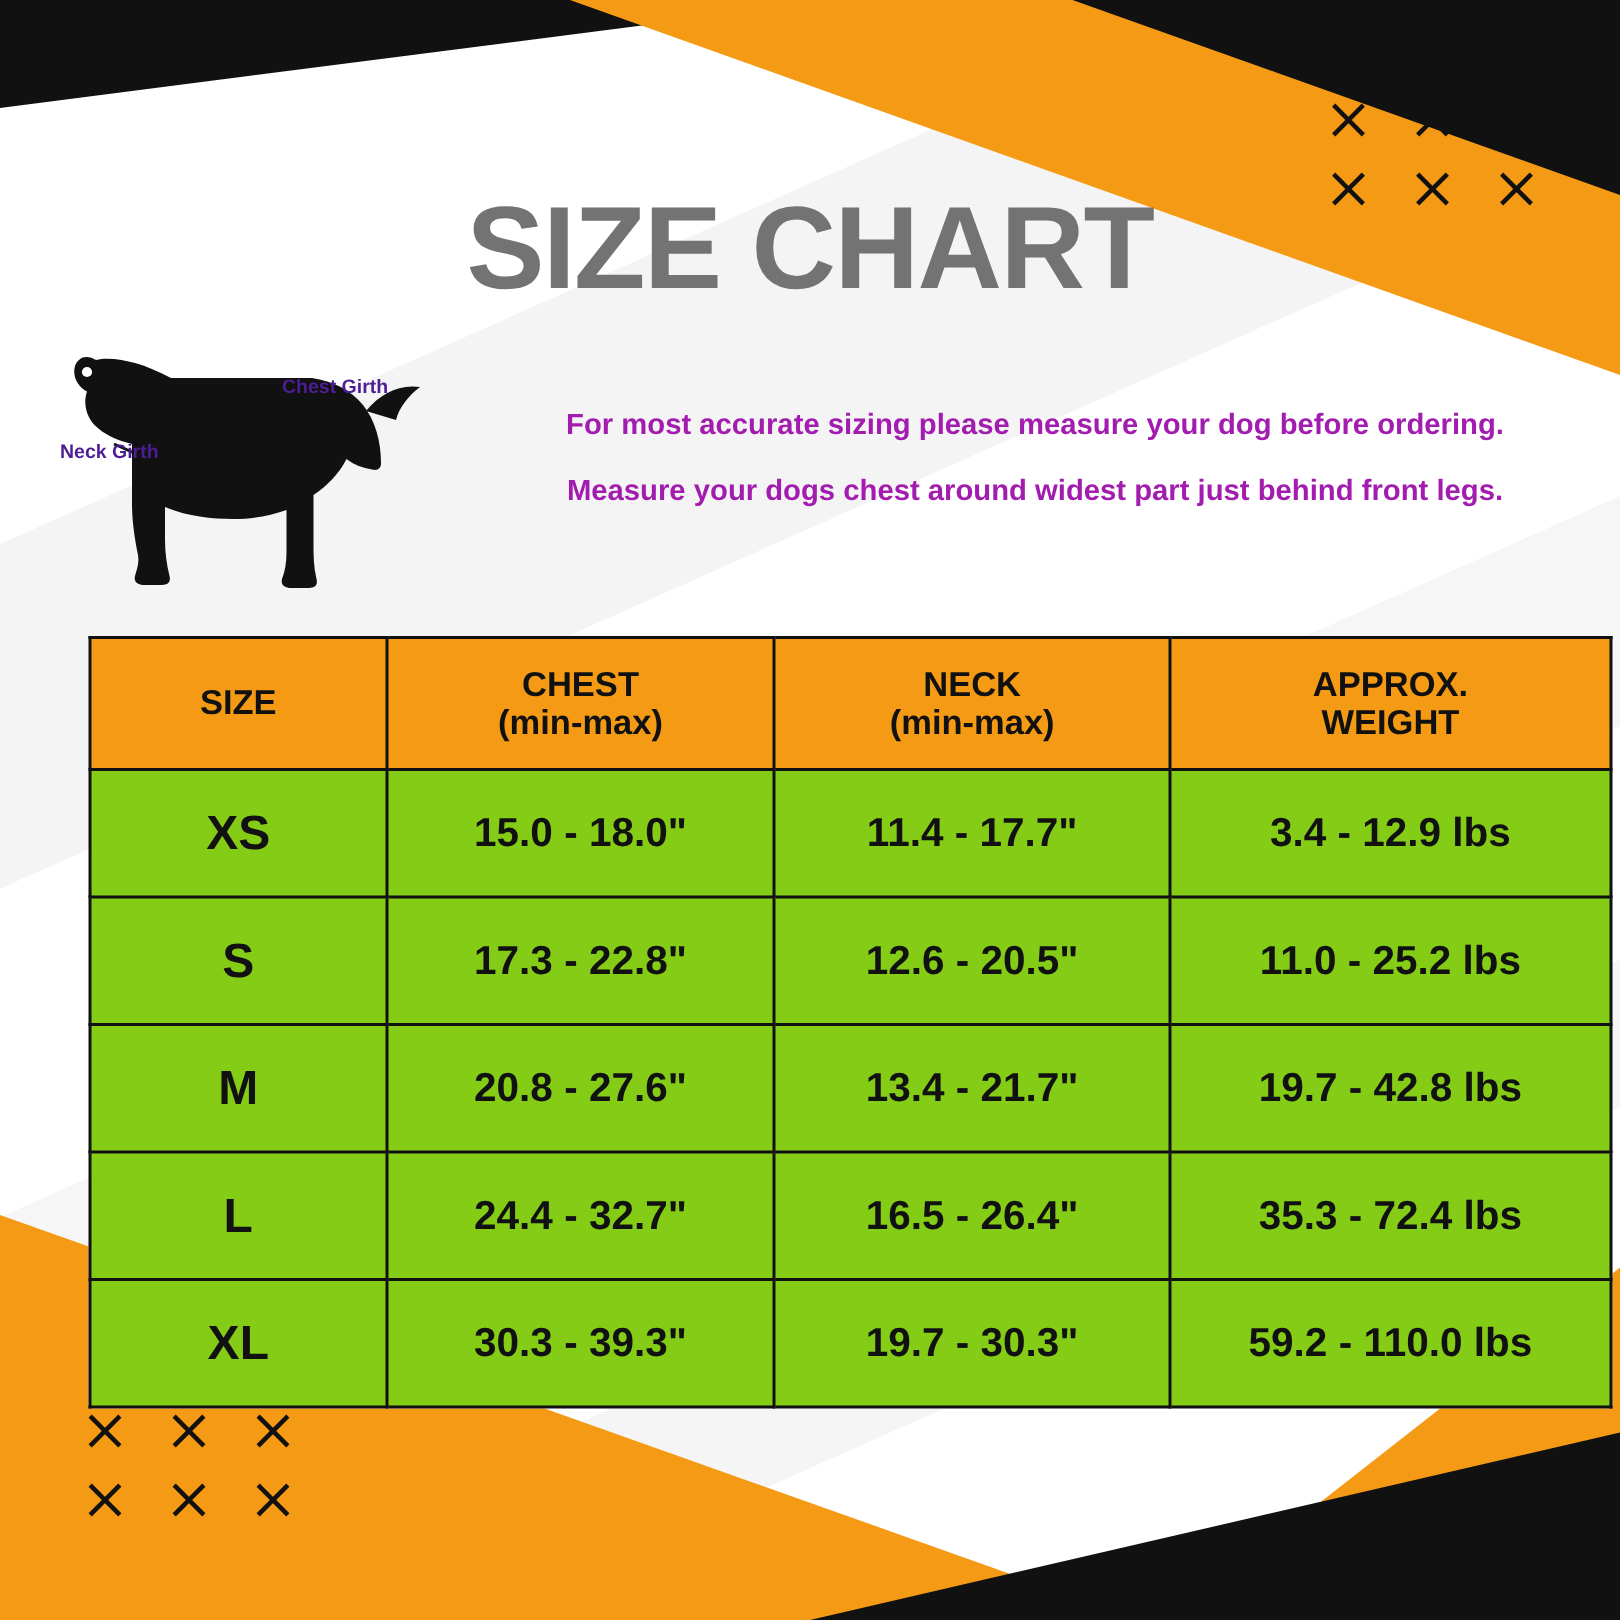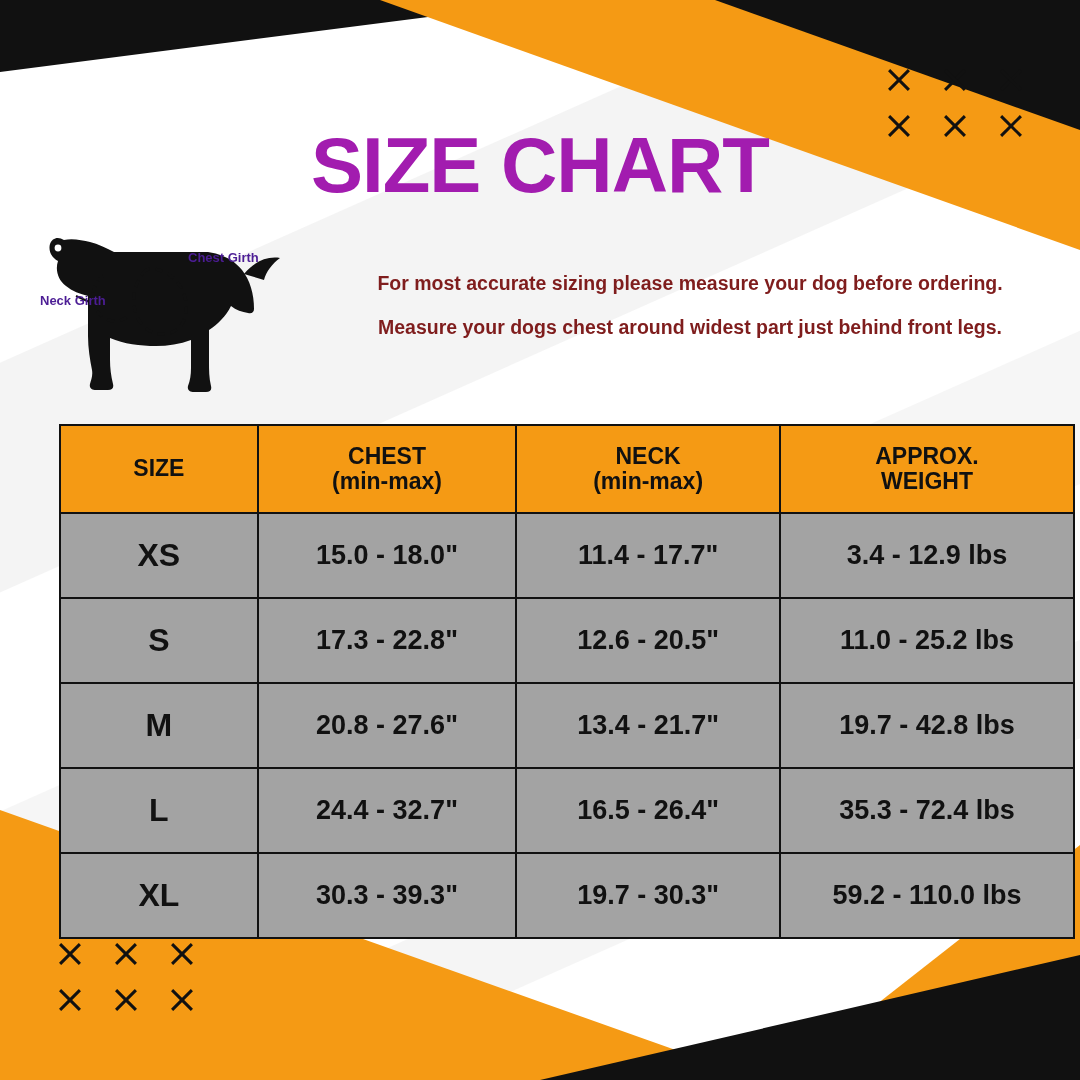--- a/index.html
+++ b/index.html
@@ -126,21 +126,21 @@
   .title {
     position: absolute;
     top: 126px;
     left: 0;
     right: 0;
     text-align: center;
     font-size: 78px;
     line-height: 1;
     font-weight: 800;
     letter-spacing: -1px;
-    color: #a21caf;
+    color: #737373;
     z-index: 6;
   }
 
   
   .dog-block {
     position: absolute;
     top: 218px;
     left: 28px;
     width: 290px;
     height: 185px;
@@ -162,21 +162,21 @@
     top: 272px;
     left: 320px;
     width: 740px;
     text-align: center;
     z-index: 6;
   }
   .intro p {
     margin: 0 0 21px 0;
     font-size: 19.5px;
     font-weight: 700;
-    color: #7f1d1d;
+    color: #a21caf;
   }
 
   
   .table-wrap {
     position: absolute;
     top: 424px;
     left: 32px;
     width: 1016px;
     z-index: 6;
     margin-left: 27px;
@@ -203,21 +203,21 @@
   }
   .th-sub {
     display: block;
     font-size: 23px;
     font-weight: 700;
   }
   table.size-table tbody td {
     height: 81px;
     font-size: 27px;
     font-weight: 800;
-    background: #a3a3a3;
+    background: #84cc16;
   }
   table.size-table tbody td.size-cell {
     font-size: 32px;
     font-weight: 800;
   }
   col.c1 { width: 19.5%; }
   col.c2 { width: 25.5%; }
   col.c3 { width: 26%; }
   col.c4 { width: 29%; }
 </style>

